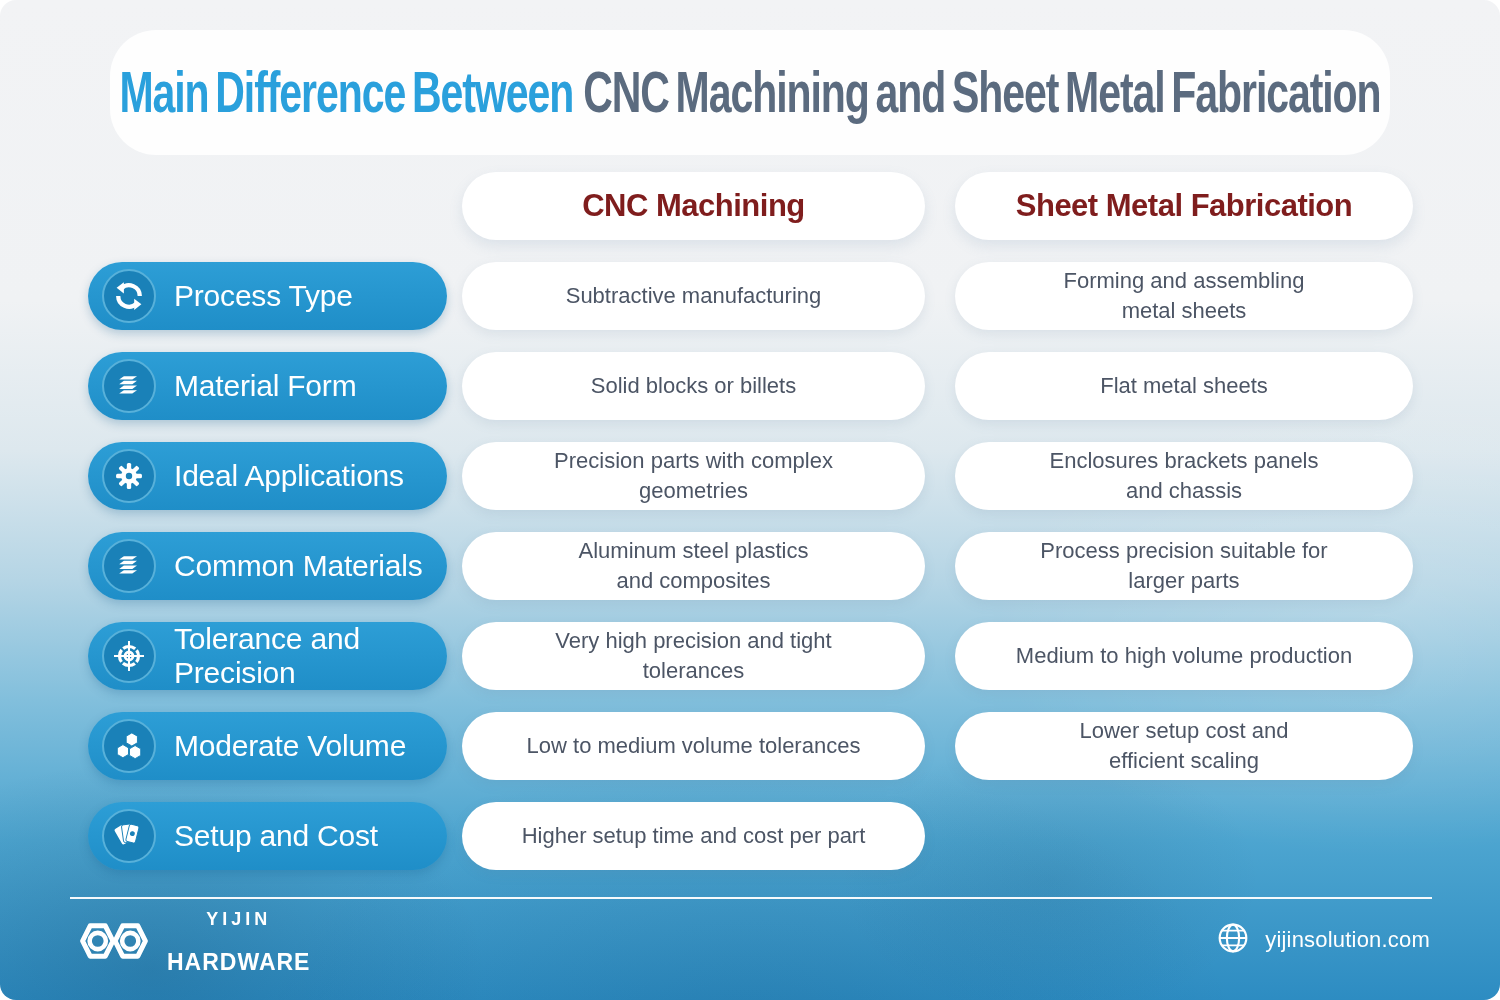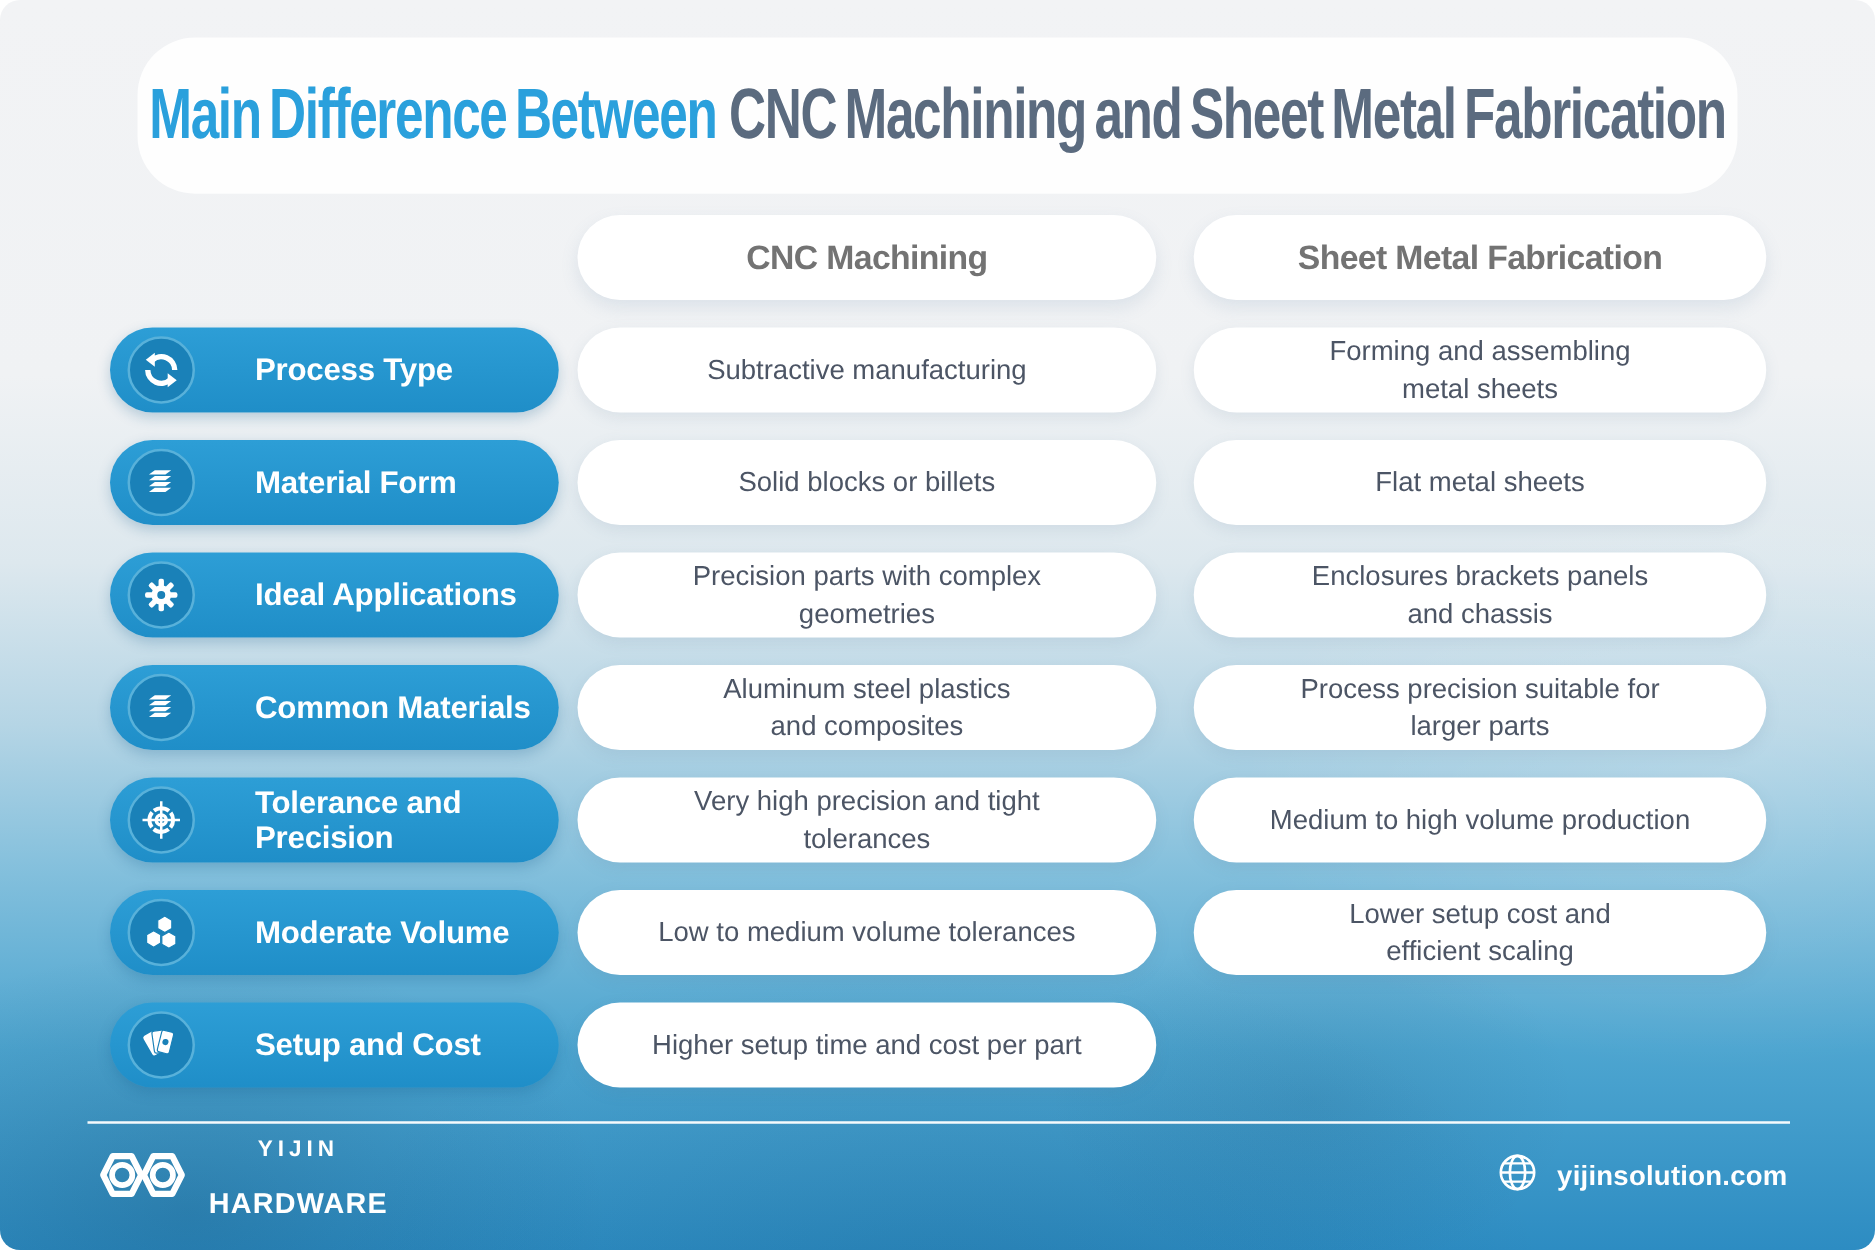--- a/index.html
+++ b/index.html
@@ -27,40 +27,40 @@
     transform:translate(-50%,-52%) scaleX(0.72);
     white-space:nowrap; font-size:57px; font-weight:bold;
     letter-spacing:-1.5px; word-spacing:-5px;
   }
   .title-hl   { color:#2aa0dc; margin-right:14px; }
   .title-rest { color:#5b6b7f; }
 
   .pill-header {
     position:absolute; top:172px; height:68px; background:#fff; border-radius:34px;
     display:flex; align-items:center; justify-content:center;
-    font-size:27px; font-weight:bold; color:#737373; letter-spacing:-0.5px;
+    font-size:31px; font-weight:bold; color:#7f1d1d; letter-spacing:-0.5px;
     box-shadow:0 6px 14px rgba(110,145,175,.16);
   }
   .hdr-cnc   { left:462px; width:463px; }
   .hdr-sheet { left:955px; width:458px; }
 
   .col { position:absolute; top:262px; display:flex; flex-direction:column; gap:22px; }
   .col-labels { left:88px;  width:359px; }
   .col-cnc    { left:462px; width:463px; }
   .col-sheet  { left:955px; width:458px; }
 
   .label-pill {
     height:68px; border-radius:34px;
     background:linear-gradient(180deg,#2d9ed6,#1f8ec8);
     display:flex; align-items:center; gap:18px; padding-left:14px;
     box-shadow:0 4px 10px rgba(20,90,140,.25);
   }
   .label-text {
-    color:#fff; font-size:25px; font-weight:bold; line-height:1.12;
-    white-space:pre-line; letter-spacing:-0.2px;margin-left:30px;
+    color:#fff; font-size:30px; font-weight:normal; line-height:1.12;
+    white-space:pre-line; letter-spacing:-0.2px;
   }
   .icon-circle {
     flex:none; width:54px; height:54px; border-radius:50%;
     background:#1a81b8; border:2.5px solid #58b1da;
     display:flex; align-items:center; justify-content:center;
   }
   .cell {
     height:68px; border-radius:34px; background:#fff;
     display:flex; align-items:center; justify-content:center;
     box-shadow:0 4px 12px rgba(90,125,155,.13);
@@ -79,21 +79,21 @@
     position:absolute; left:75px; top:910px;
     display:flex; align-items:center; gap:14px;
   }
   .brand { color:#fff; text-align:center; line-height:1.1; }
   .brand-1 { font-size:18px; font-weight:bold; letter-spacing:4px; }
   .brand-2 { font-size:23px; font-weight:bold; letter-spacing:1px;margin-top:20px; }
   .footer-right {
     position:absolute; right:70px; top:922px;
     display:flex; align-items:center; gap:16px;
   }
-  .website { color:#fff; font-size:22px; font-weight:700; letter-spacing:0.2px; }
+  .website { color:#fff; font-size:22px; font-weight:400; letter-spacing:0.2px; }
 </style>
 </head>
 <body>
 
 <div id="page">
 
   <div class="title-card">
     <h1><span class="title-hl">Main Difference Between</span><span class="title-rest">CNC Machining and Sheet Metal Fabrication</span></h1>
   </div>
 

